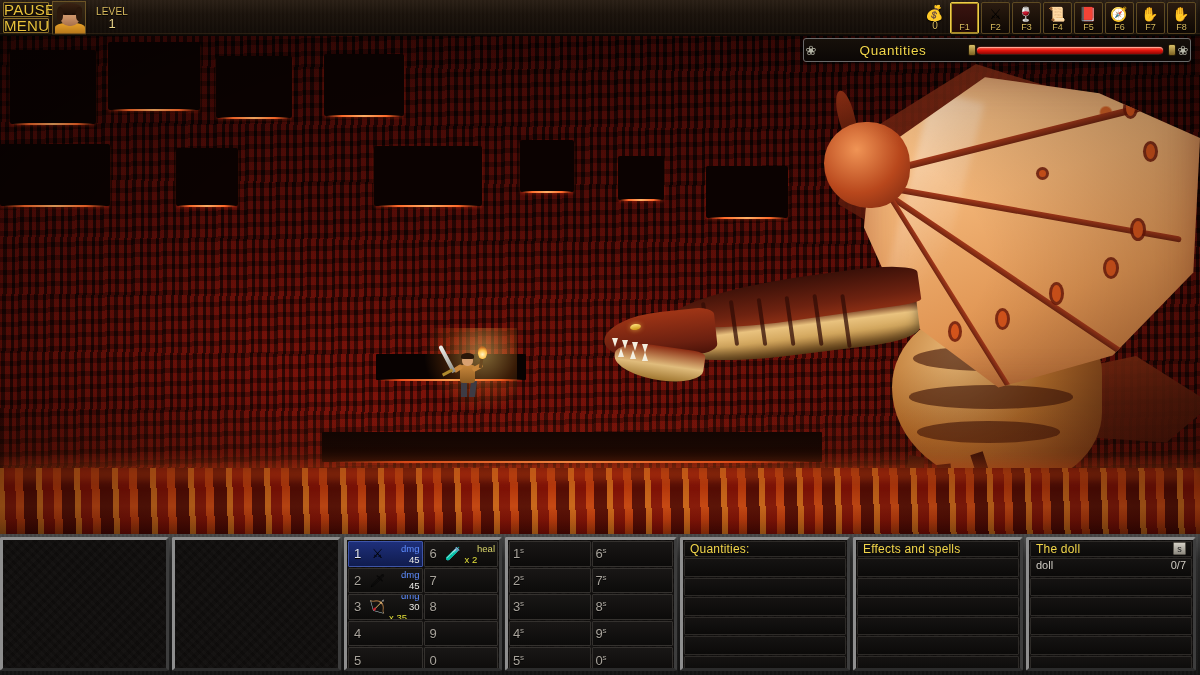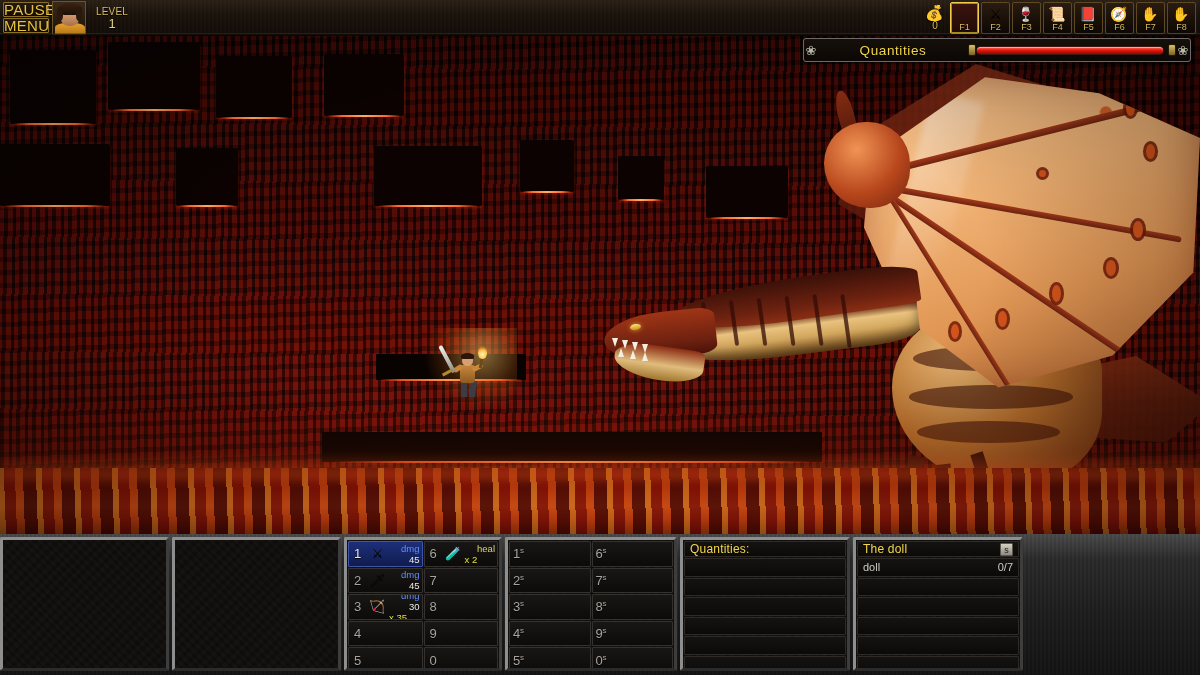--- a/index.html
+++ b/index.html
@@ -352,21 +352,21 @@
   .invcell .meta { flex: 1; display: flex; flex-direction: column; justify-content: center; padding-right: 2px; }
   .invcell .meta .l1 { font-size: 9.5px; line-height: 11px; text-align: right; }
   .invcell .meta .l2 { font-size: 9.5px; line-height: 11px; color: #e2e03a; }
   .dmg { color: #5e8dff; }
   .val { color: #e9e9e4; }
   .heal { color: #d8d46a; }
 
   
   .listpanel { position: relative; display: flex; flex-direction: column; height: 100%; padding: 1px; gap: 1px; }
   .lrow {
-    height: 18.5px; display: flex; align-items: center; padding: 0 5px;
+    height: 18.5px; display: flex; align-items: flex-start; padding: 0 5px;
     background: linear-gradient(180deg,#151312,#0b0a09);
     border: 1px solid #2d2a27; border-radius: 1px;
     font-size: 11px; color: #cfcac2;
   }
   .lrow.head { color: #f2d64a; font-size: 12px; letter-spacing: .2px; justify-content: space-between; }
   .lrow .qname { color: #cfcac2; }
   .lrow .qcount { color: #cfcac2; margin-left: auto; }
   .sbadge {
     width: 13px; height: 13px; line-height: 12px; text-align: center;
     font-size: 9px; color: #1a1a1a;
@@ -686,20 +686,36 @@
             <div class="lrow"></div>
             <div class="lrow"></div>
             <div class="lrow"></div>
             <div class="lrow"></div>
             <div class="lrow"></div>
             <div class="lrow"></div>
           </div>
       </div>
     </div>
 
+    <div class="panel p-list">
+      <div class="inner"></div>
+      <div class="listpanel">
+        <div class="lrow head">
+          <span>Effects and spells</span>
+        </div>
+        <div id="effrows" style="display:flex;flex-direction:column;gap:1px;">
+            <div class="lrow"></div>
+            <div class="lrow"></div>
+            <div class="lrow"></div>
+            <div class="lrow"></div>
+            <div class="lrow"></div>
+            <div class="lrow"></div>
+          </div>
+      </div>
+    </div>
 
     <div class="panel p-quest">
       <div class="inner"></div>
       <div class="listpanel">
         <div class="lrow head">
           <span>The doll</span>
           <span class="sbadge">s</span>
         </div>
         <div id="questrows" style="display:flex;flex-direction:column;gap:1px;">
             <div class="lrow">

